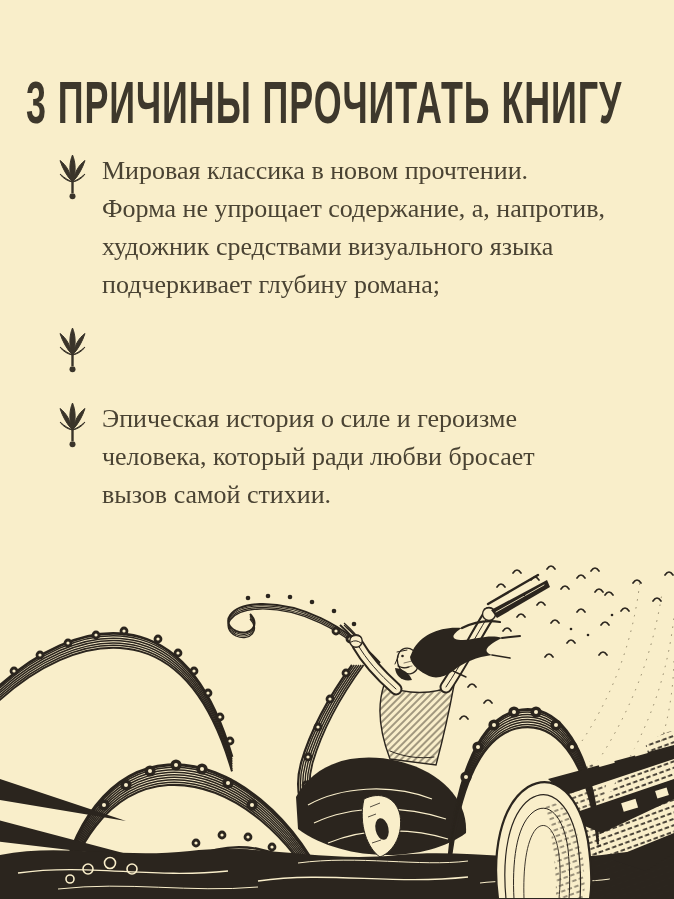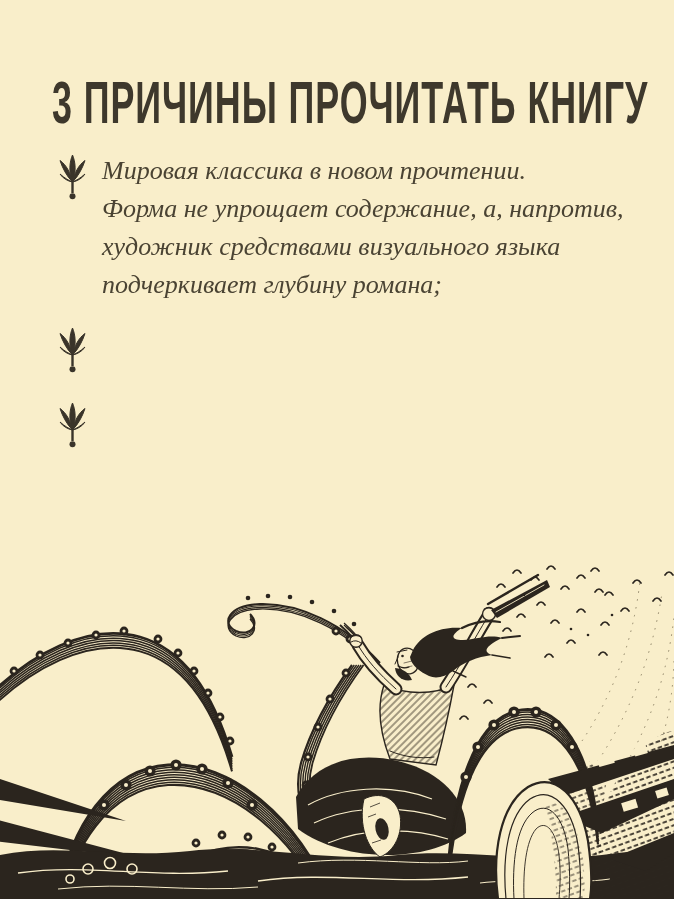--- a/index.html
+++ b/index.html
@@ -12,21 +12,21 @@
   .page{
     position:relative;
     width:674px;height:899px;
     margin:0 auto;
     background:var(--background);
     overflow:hidden;
     font-family:"Liberation Serif", serif;
   }
   .title-wrap{
     position:absolute;top:70px;left:0;right:0;
-    text-align:right;
+    text-align:left;
   }
   .title-wrap h1{
     display:inline-block;margin:0;
     font-family:"Liberation Sans", sans-serif;
     font-weight:bold;
     font-size:39px;
     letter-spacing:1px;
     color:var(--title);
     white-space:nowrap;
     transform:scale(0.92,1.5);
@@ -45,21 +45,20 @@
   .fleuron{
     flex:0 0 31px;
     padding-top:2px;
   }
   li.reason p{
     margin:0;
     font-size:26px;
     line-height:38px;
     color:var(--body-text);
     white-space:pre-line;
-    font-style:italic;
   }
   .illustration{
     position:absolute;left:0;bottom:0;
     width:674px;height:334px;
   }
 </style>
 </head>
 <body>
 
 <div class="page">
@@ -110,20 +109,23 @@
             <path d="M 14 28 C 10 18 11 8 14 1 C 17 8 18 18 14 28 Z"></path>
             <path d="M 14 28 C 8 22 4 14 1.5 6.5 C 8 11 12 19 14 28 Z"></path>
             <path d="M 14 28 C 20 22 24 14 26.5 6.5 C 20 11 16 19 14 28 Z"></path>
             <path d="M 14 28 C 9 27 4.5 24.5 1.5 20 C 6.5 24.5 10.5 26.5 14 28 Z"></path>
             <path d="M 14 28 C 19 27 23.5 24.5 26.5 20 C 21.5 24.5 17.5 26.5 14 28 Z"></path>
             <line x1="14" y1="28" x2="14" y2="39" stroke-width="2.4"></line>
             <circle cx="14" cy="42.2" r="3" stroke="none"></circle>
           </g>
         </svg>
       </span>
+      <p>Эпическая история о силе и героизме
+человека, который ради любви бросает
+вызов самой стихии.</p>
     </li>
   </ul>
 
   <div class="illustration">
     <svg width="674" height="334" viewBox="0 0 674 334" aria-hidden="true">
       <defs>
         <pattern id="pDiag" patternUnits="userSpaceOnUse" width="5" height="5" patternTransform="rotate(45)">
           <line x1="1" y1="0" x2="1" y2="5" stroke="#4a4234" stroke-width="1"></line>
         </pattern>
         <pattern id="pStip" patternUnits="userSpaceOnUse" width="6" height="7" patternTransform="rotate(70)">

